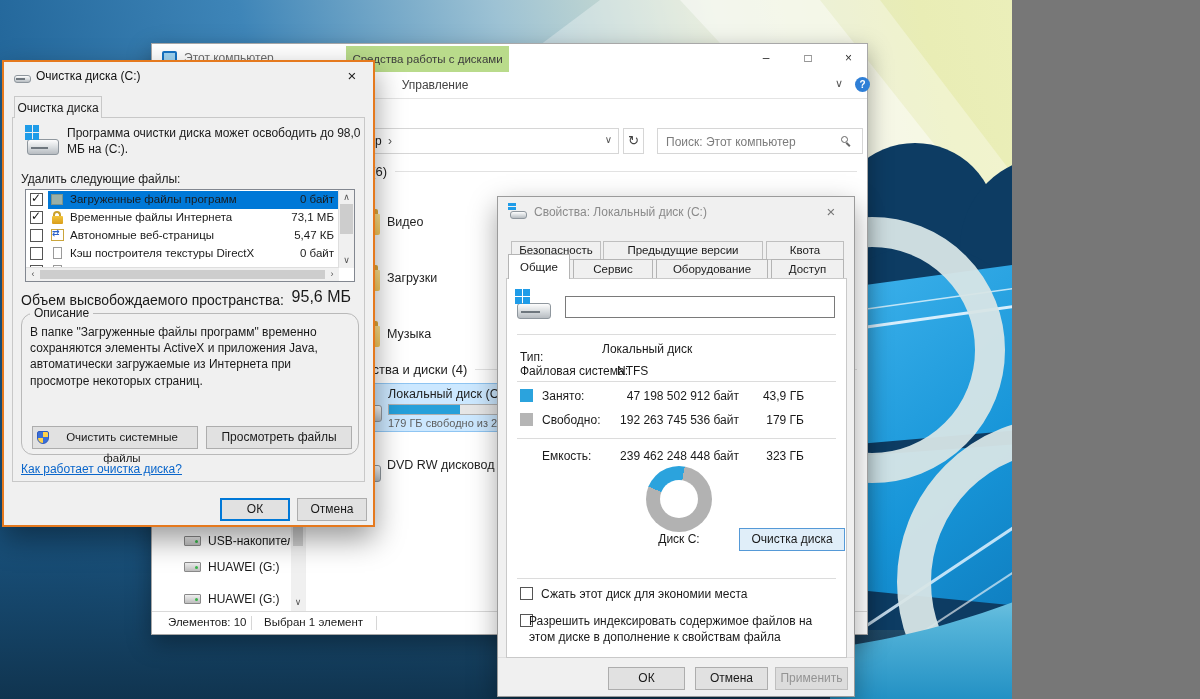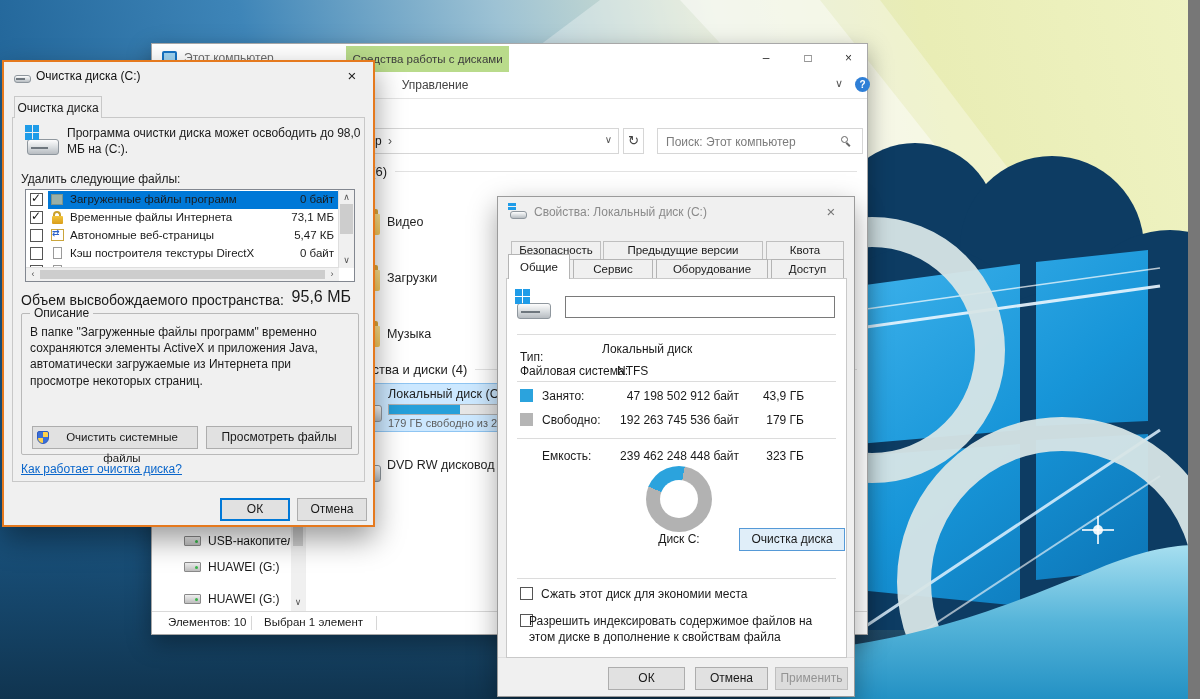--- a/index.html
+++ b/index.html
@@ -1,17 +1,17 @@
 <!DOCTYPE html>
 <html><head>
 <meta charset="utf-8">
 <style>
   html,body{margin:0;padding:0;background:#777;}
-  #root{position:relative;width:1188px;height:699px;overflow:hidden;
-        font-family:"Liberation Sans","DejaVu Sans",sans-serif;font-size:12px;color:#1a1a1a;
+  #root{position:relative;width:992px;height:699px;overflow:hidden;
+        font-family:"Liberation Sans","DejaVu Sans",sans-serif;font-size:12px;color:#1a1a1a;padding-left:20px;
         -webkit-font-smoothing:antialiased;}
   .a{position:absolute;}
   
   #wall{position:absolute;left:0;top:0;z-index:0;}
   
   .wbtn{position:absolute;background:#e1e1e1;border:1px solid #adadad;text-align:center;
         font-size:12px;color:#1a1a1a;box-sizing:border-box;}
   .wbtn.disabled{background:#dcdcdc;border-color:#bfbfbf;color:#939393;}
   .cb{position:absolute;width:13px;height:13px;background:#fff;border:1px solid #555;box-sizing:border-box;}
   .cb .tick{position:absolute;left:0px;top:-3px;font-size:12px;font-weight:bold;color:#111;line-height:14px;}
@@ -139,21 +139,21 @@
   .fi-dpf i{position:absolute;left:1px;top:2px;width:12px;height:11px;background:#9ab0a8;border:1px solid #7b948c;box-sizing:border-box;}
   .fi-lock .sh{position:absolute;left:3px;top:1px;width:8px;height:7px;border:2px solid #caa02c;border-bottom:none;
                border-radius:4px 4px 0 0;box-sizing:border-box;}
   .fi-lock .bd{position:absolute;left:2px;top:6px;width:11px;height:8px;border-radius:1px;
                background:linear-gradient(#f3c53b,#d99d1a);}
   .fi-web i{position:absolute;left:1px;top:1px;width:13px;height:12px;background:#fff;border:1px solid #caa53c;box-sizing:border-box;}
   .fi-web b{position:absolute;left:2px;top:0px;font-size:9px;color:#2b62c9;font-weight:bold;}
   .fi-page i{position:absolute;left:3px;top:1px;width:9px;height:12px;background:#fff;border:1px solid #9a9a9a;box-sizing:border-box;}
   #cl-space-l{position:absolute;left:8px;top:174px;font-size:14px;}
   #cl-space-v{position:absolute;right:13px;top:170px;font-size:16px;margin-left:15px;}
-  #cl-group{position:absolute;left:8px;top:195px;width:338px;height:142px;border:1px solid #b9b9b9;border-radius:2px;box-sizing:border-box;}
+  #cl-group{position:absolute;left:8px;top:195px;width:338px;height:142px;border:1px solid #b9b9b9;border-radius:12px;box-sizing:border-box;}
   #cl-group-l{position:absolute;left:8px;top:-8px;background:#f0f0f0;padding:0 4px;font-size:12px;}
   #cl-desc{position:absolute;left:8px;top:10px;width:322px;font-size:12px;line-height:1.35;color:#1a1a1a;}
   #cl-sysbtn{left:10px;top:112px;width:166px;height:23px;line-height:21px;font-size:11.5px;padding-left:14px;}
   #cl-viewbtn{left:184px;top:112px;width:146px;height:23px;line-height:21px;}
   .shield{position:absolute;left:4px;top:4px;width:12px;height:13px;border:1px solid #2f5bbf;box-sizing:border-box;
           border-radius:2px 2px 6px 6px;
           background:conic-gradient(#ffd24a 0 90deg,#3a6fd8 90deg 180deg,#ffd24a 180deg 270deg,#3a6fd8 270deg 360deg);}
   #cl-link{position:absolute;left:8px;top:344px;color:#0a66cb;text-decoration:underline;font-size:12px;}
   #cl-ok{left:216px;top:436px;width:70px;height:23px;border:2px solid #0078d7;line-height:19px;}
   #cl-cancel{left:293px;top:436px;width:70px;height:23px;line-height:21px;}

